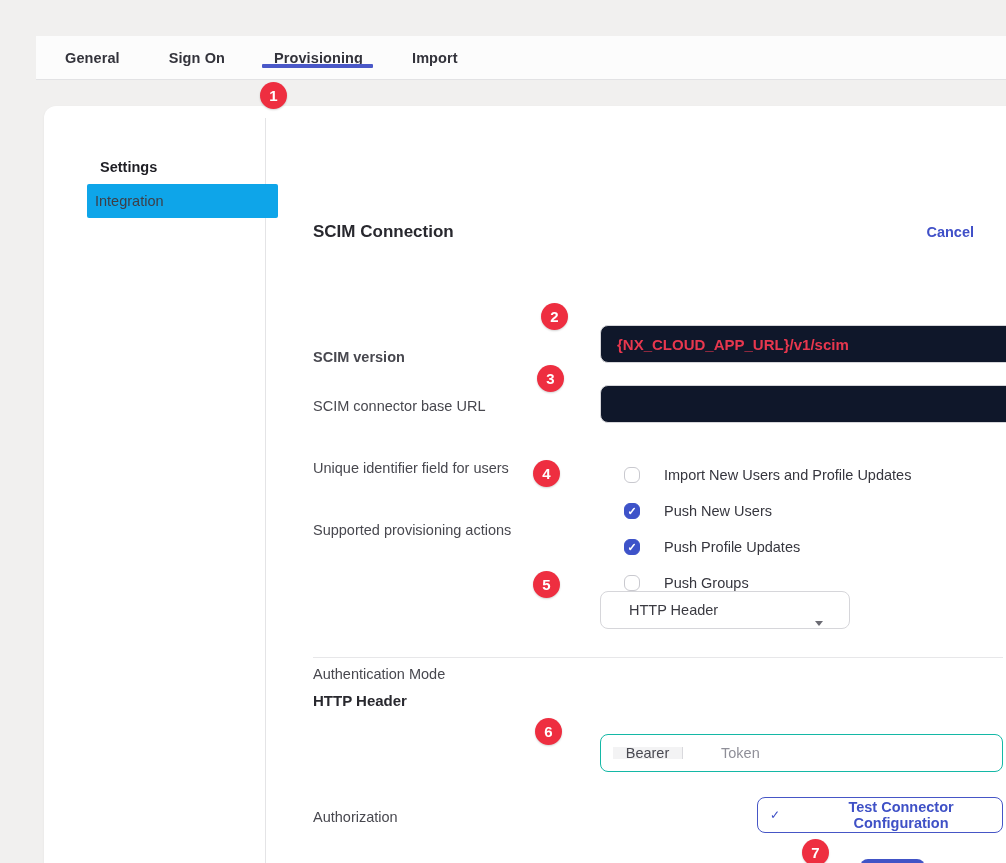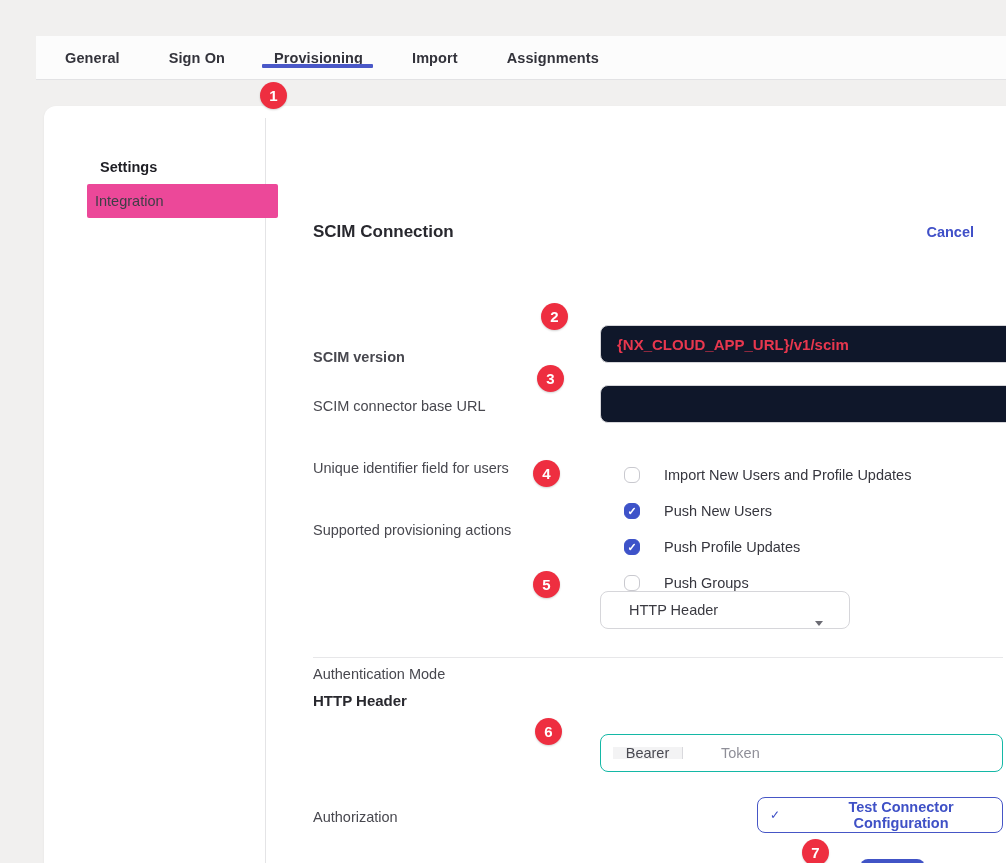--- a/index.html
+++ b/index.html
@@ -57,21 +57,21 @@
   }
   .sidebar-heading {
     position:absolute; left:32px; top:29px;
     font-size:14.5px; font-weight:700; color:#1e1e24;
   }
   .sidebar-item {
     position:absolute; left:19px; top:54px; width:191px; height:34px;
     display:flex; align-items:center; padding-left:13px;
     font-size:14.5px; color:#3e3e46; cursor:pointer; border-radius:2px;
   }
-  .sidebar-item.active { background:#ec4899;padding-left:8px; }
+  .sidebar-item.active { background:#0ea5e9;padding-left:8px; }
 
   
   .main { position:absolute; left:245px; top:0; width:700px; height:100%; }
 
   .section-title { position:absolute; left:0; top:92px; font-size:17px; font-weight:700; color:#28282e; }
   .link { color:#4050c8; font-weight:700; font-size:14.5px; cursor:pointer; text-decoration:none; }
   .cancel-top { position:absolute; top:94px; right:15px; }
 
   .field-label { position:absolute; left:0; font-size:14.5px; color:#48484f; }
   .lab-version { top:219px;font-weight:bold; }
@@ -156,21 +156,20 @@
   .cancel-bottom { position:absolute; left:631px; top:739px; font-size:15px; }
 </style>
 </head>
 <body>
 
 <nav class="tabbar">
   <div class="tab">General</div>
   <div class="tab">Sign On</div>
   <div class="tab active">Provisioning</div>
   <div class="tab">Import</div>
-  <div class="tab">Assignments</div>
 </nav>
 
 <div class="badge b1">1</div>
 <div class="badge b2">2</div>
 <div class="badge b3">3</div>
 <div class="badge b4">4</div>
 <div class="badge b5">5</div>
 <div class="badge b6">6</div>
 <div class="badge b7">7</div>
 

